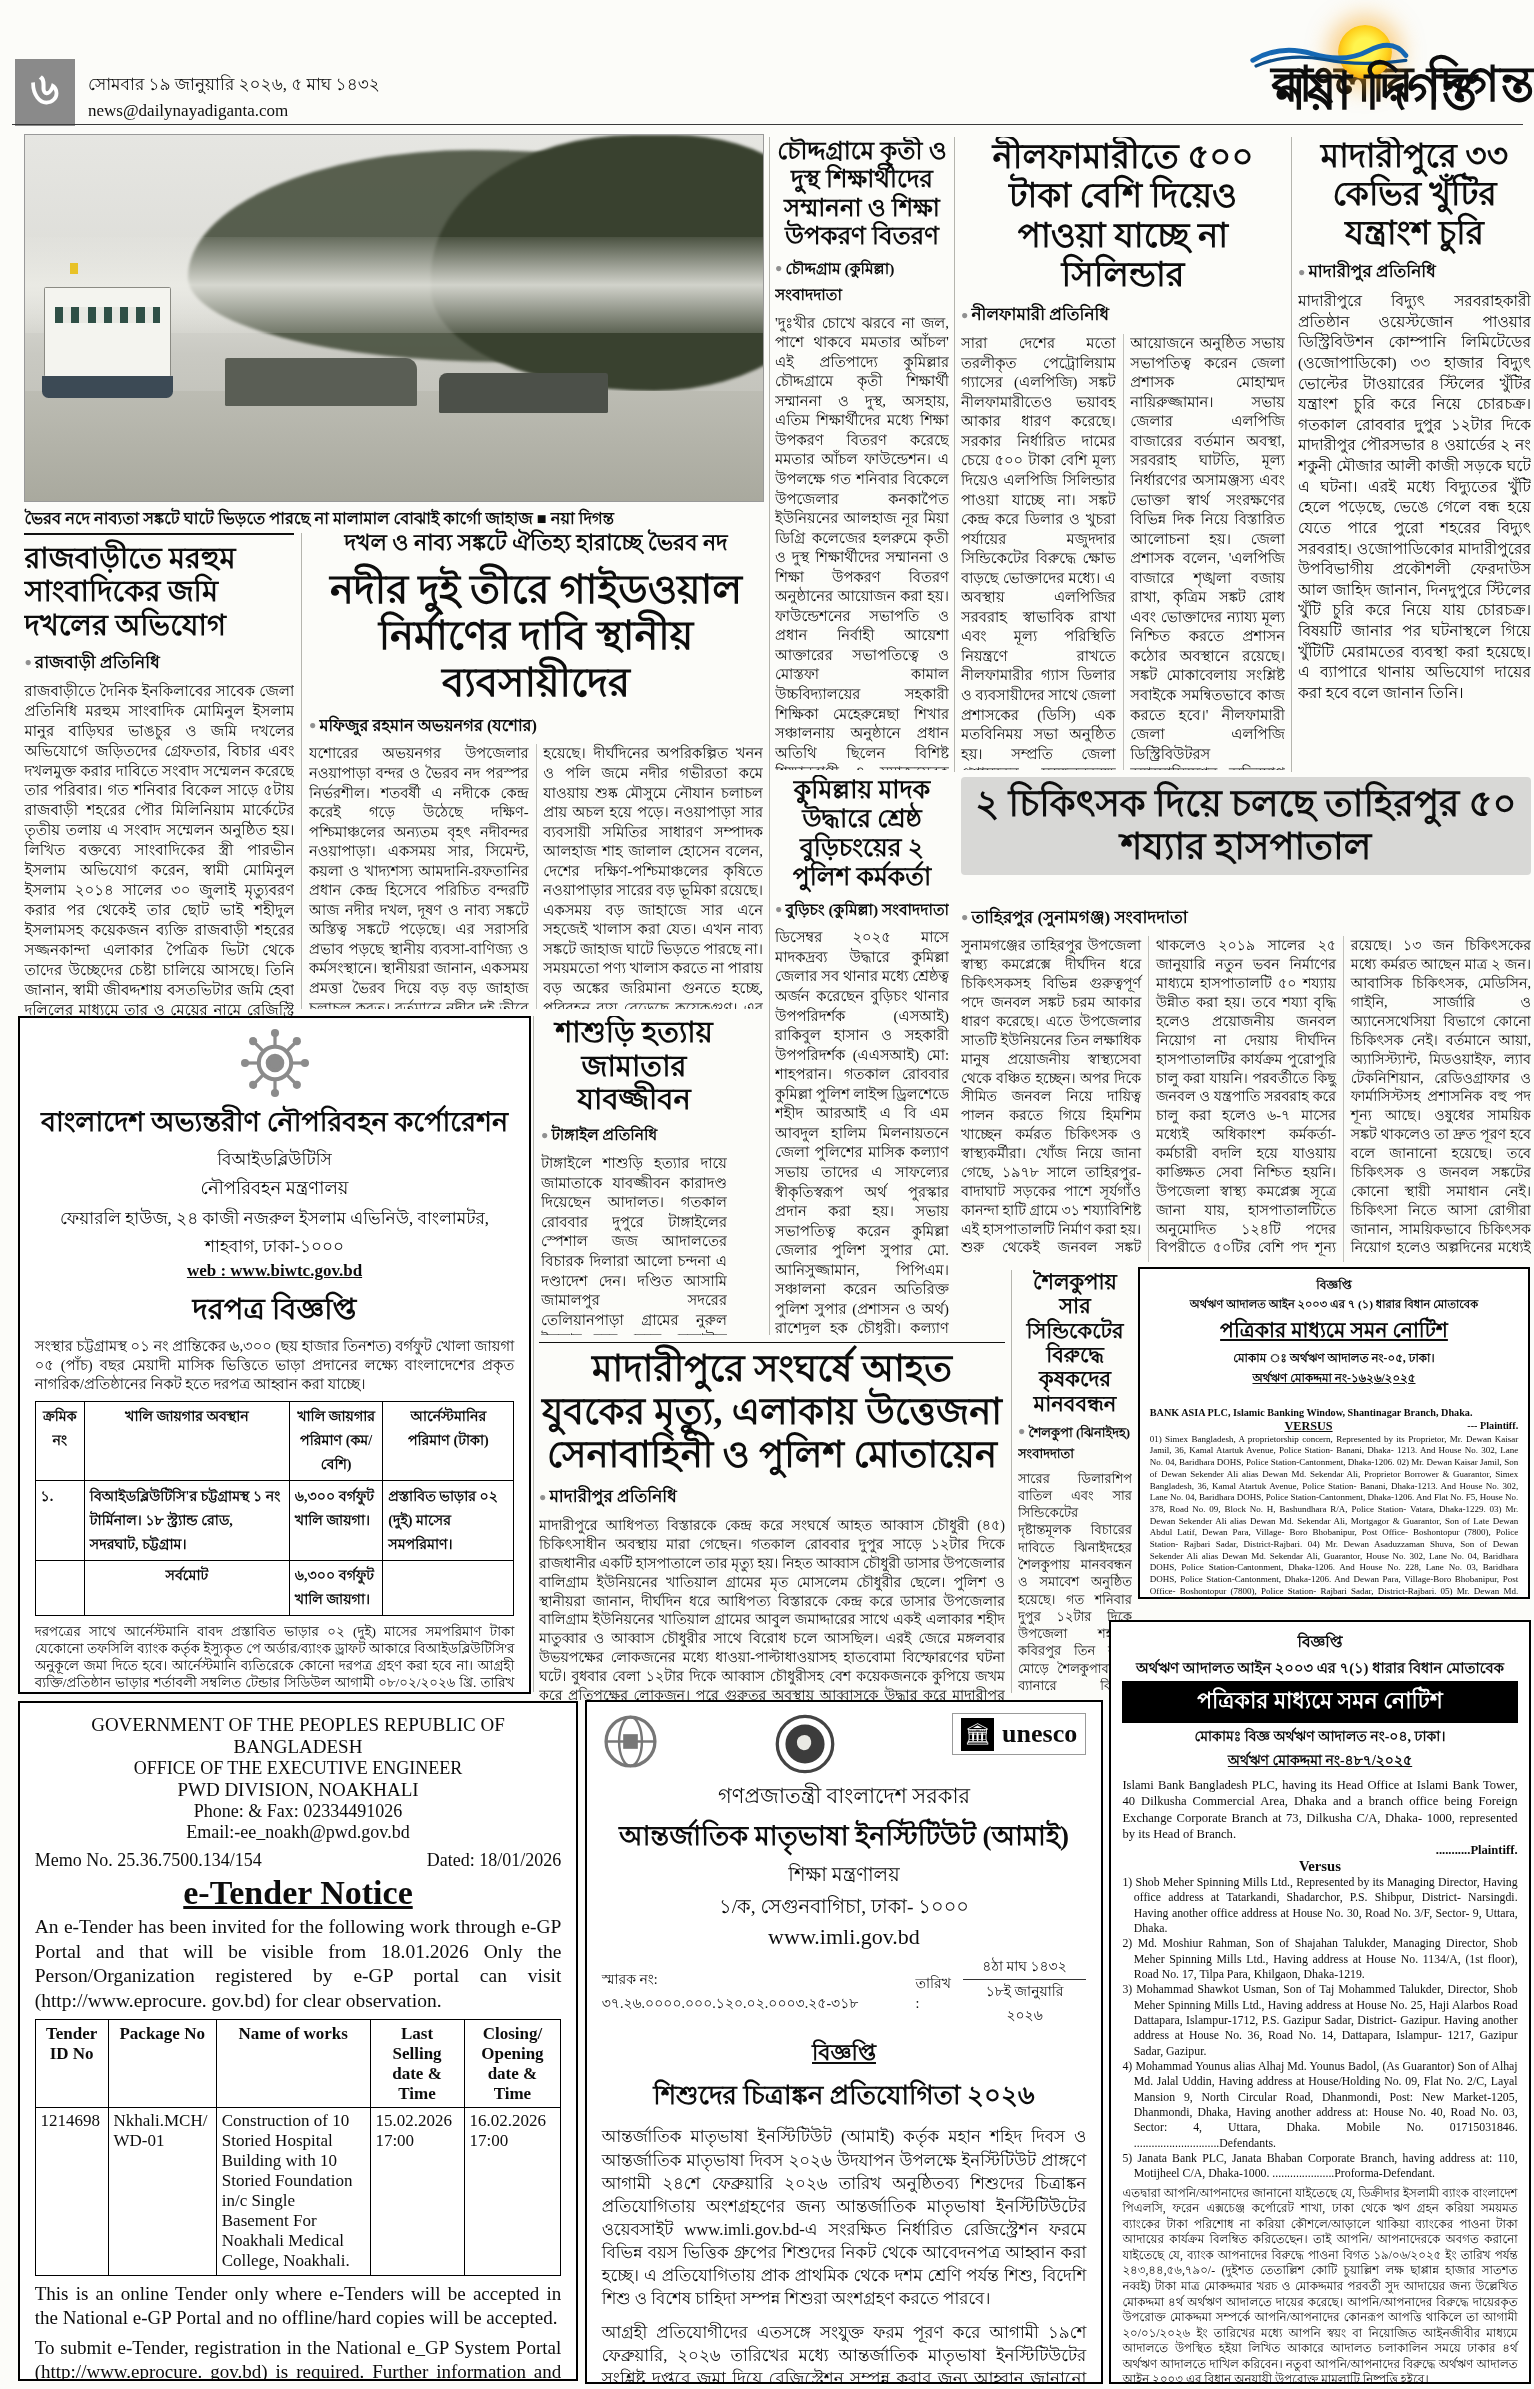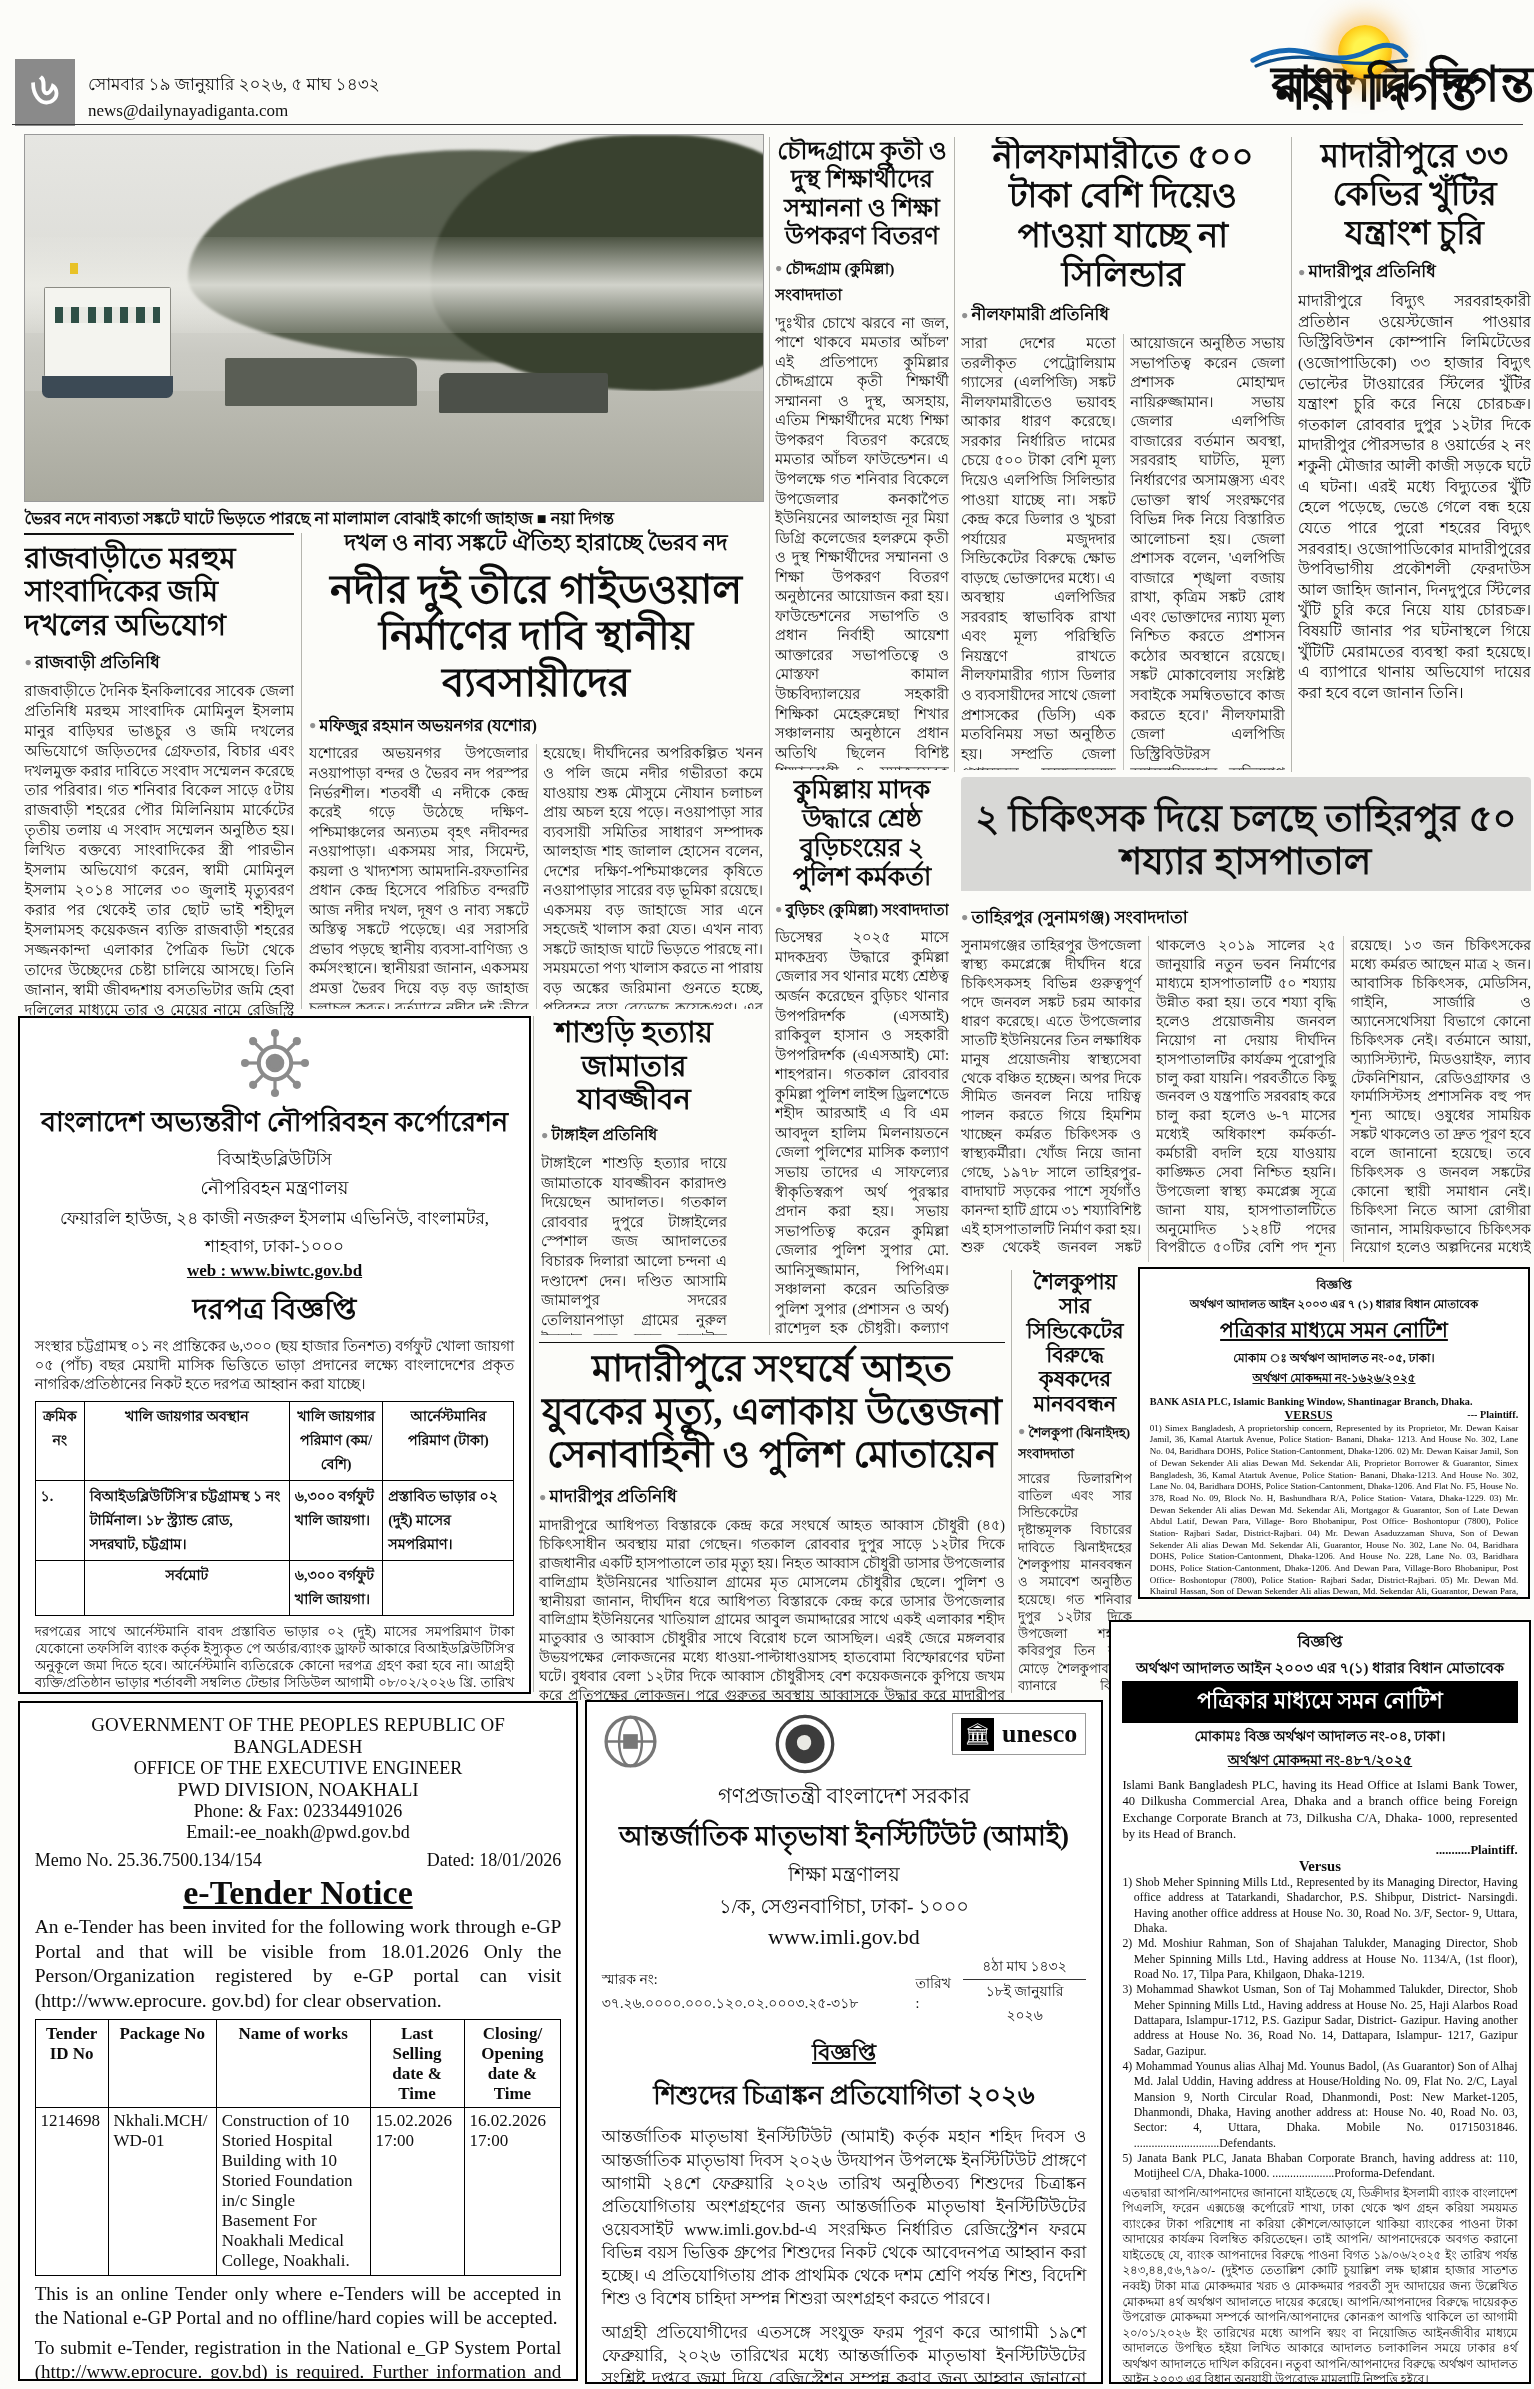--- a/index.html
+++ b/index.html
@@ -41,21 +41,21 @@
   .cargo1{position:absolute;left:27%;bottom:26%;width:26%;height:13%;background:#5a5e55;border-radius:2.4px 11.4px 1.6px 1.6px;}
   .cargo2{position:absolute;left:56%;bottom:24%;width:23%;height:11%;background:#4c5049;border-radius:8.1px 2.4px 1.6px 1.6px;}
   .flag{position:absolute;left:6%;bottom:62%;width:8.1px;height:11.4px;background:#e8c227;}
   .caption{position:absolute;left:24.4px;top:506px;width:738px;font-size:16.3px;font-weight:bold;}
   
   .nbox{border:2.4px solid #000;background:#fff;padding:11.4px 14.7px;box-sizing:border-box;}
   .tbl{width:100%;border-collapse:collapse;margin:6.5px 0;}
   .tbl td,.tbl th{border:1.6px solid #000;padding:3.3px 4.9px;vertical-align:top;}
   .blackbar{background:#000;color:#fff;font-weight:bold;text-align:center;padding:2.4px 0;font-size:22px;}
   .u{text-decoration:underline;}
-  .grayhead{background:#d8d8d6;border-radius:4px;padding:21px 13px;}
+  .grayhead{background:#d8d8d6;border-radius:4px;padding:6px 13px;}
 </style>
 </head>
 <body>
 
 <div class="page">
 
   <header>
     <div class="pagenum">
         <span>৬</span>
       </div>
@@ -299,21 +299,21 @@
     <div style="font-size:16.7px;line-height:1.38;text-align:justify;margin-top:11.4px;">আগ্রহী প্রতিযোগীদের এতসঙ্গে সংযুক্ত ফরম পূরণ করে আগামী ১৯শে ফেব্রুয়ারি, ২০২৬ তারিখের মধ্যে আন্তর্জাতিক মাতৃভাষা ইনস্টিটিউটের সংশ্লিষ্ট দপ্তরে জমা দিয়ে রেজিস্ট্রেশন সম্পন্ন করার জন্য আহ্বান জানানো হচ্ছে।</div>
 
   </section>
 
   <section class="nbox" style="left:1138px;top:1267px;width:392px;height:332px;padding:6.5px 9.8px;">
     <div class="center b" style="font-size:12.2px;">বিজ্ঞপ্তি</div>
     <div class="center b" style="font-size:11.4px;">অর্থঋণ আদালত আইন ২০০৩ এর ৭ (১) ধারার বিধান মোতাবেক</div>
     <div class="center b u" style="font-size:20.4px;">পত্রিকার মাধ্যমে সমন নোটিশ</div>
     <div class="center b" style="font-size:11.8px;">মোকাম ঃ অর্থঋণ আদালত নং-০৫, ঢাকা।</div>
     <div class="center b u" style="font-size:11.8px;">অর্থঋণ মোকদ্দমা নং-১৬২৬/২০২৫</div>
-    <div style="font-size:10.2px;line-height:1.3;margin-top:6px;">
+    <div style="font-size:10.2px;line-height:1.3;margin-top:17px;">
       <span class="b">BANK ASIA PLC, Islamic Banking Window, Shantinagar Branch, Dhaka.</span>
       <span style="float:right;" class="b">--- Plaintiff.</span>
     </div>
     <div class="center b u" style="font-size:12.2px;">VERSUS</div>
     <div style="font-size:9px;line-height:1.3;text-align:justify;">01) Simex Bangladesh, A proprietorship concern, Represented by its Proprietor, Mr. Dewan Kaisar Jamil, 36, Kamal Atartuk Avenue, Police Station- Banani, Dhaka- 1213. And House No. 302, Lane No. 04, Baridhara DOHS, Police Station-Cantonment, Dhaka-1206. 02) Mr. Dewan Kaisar Jamil, Son of Dewan Sekender Ali alias Dewan Md. Sekendar Ali, Proprietor Borrower &amp; Guarantor, Simex Bangladesh, 36, Kamal Atartuk Avenue, Police Station- Banani, Dhaka-1213. And House No. 302, Lane No. 04, Baridhara DOHS, Police Station-Cantonment, Dhaka-1206. And Flat No. F5, House No. 378, Road No. 09, Block No. H, Bashundhara R/A, Police Station- Vatara, Dhaka-1229. 03) Mr. Dewan Sekender Ali alias Dewan Md. Sekendar Ali, Mortgagor &amp; Guarantor, Son of Late Dewan Abdul Latif, Dewan Para, Village- Boro Bhobanipur, Post Office- Boshontopur (7800), Police Station- Rajbari Sadar, District-Rajbari. 04) Mr. Dewan Asaduzzaman Shuva, Son of Dewan Sekender Ali alias Dewan Md. Sekendar Ali, Guarantor, House No. 302, Lane No. 04, Baridhara DOHS, Police Station-Cantonment, Dhaka-1206. And House No. 228, Lane No. 03, Baridhara DOHS, Police Station-Cantonment, Dhaka-1206. And Dewan Para, Village-Boro Bhobanipur, Post Office- Boshontopur (7800), Police Station- Rajbari Sadar, District-Rajbari. 05) Mr. Dewan Md. Khairul Hassan, Son of Dewan Sekender Ali alias Dewan, Md. Sekendar Ali, Guarantor, Dewan Para, Village- Boro Bhobanipur, Post Office- Boshontopur (7800), Police Station- Rajbari Sadar, District-Rajbari. 06) Mrs. Syeda Ragina Nargis, Wife of Dewan Sekender Ali alias Dewan Md. Sekendar Ali, Guarantor, Dewan Para, Village-Boro Bhobanipur, Post Office-Boshontopur (7800), Police Station- Rajbari Sadar, District- Rajbari.</div>
 
   </section>
 
   <section class="nbox" style="left:1109px;top:1620px;width:422px;height:764px;padding:8.1px 11.4px;">
     <div class="center b" style="font-size:15.5px;">বিজ্ঞপ্তি</div>

